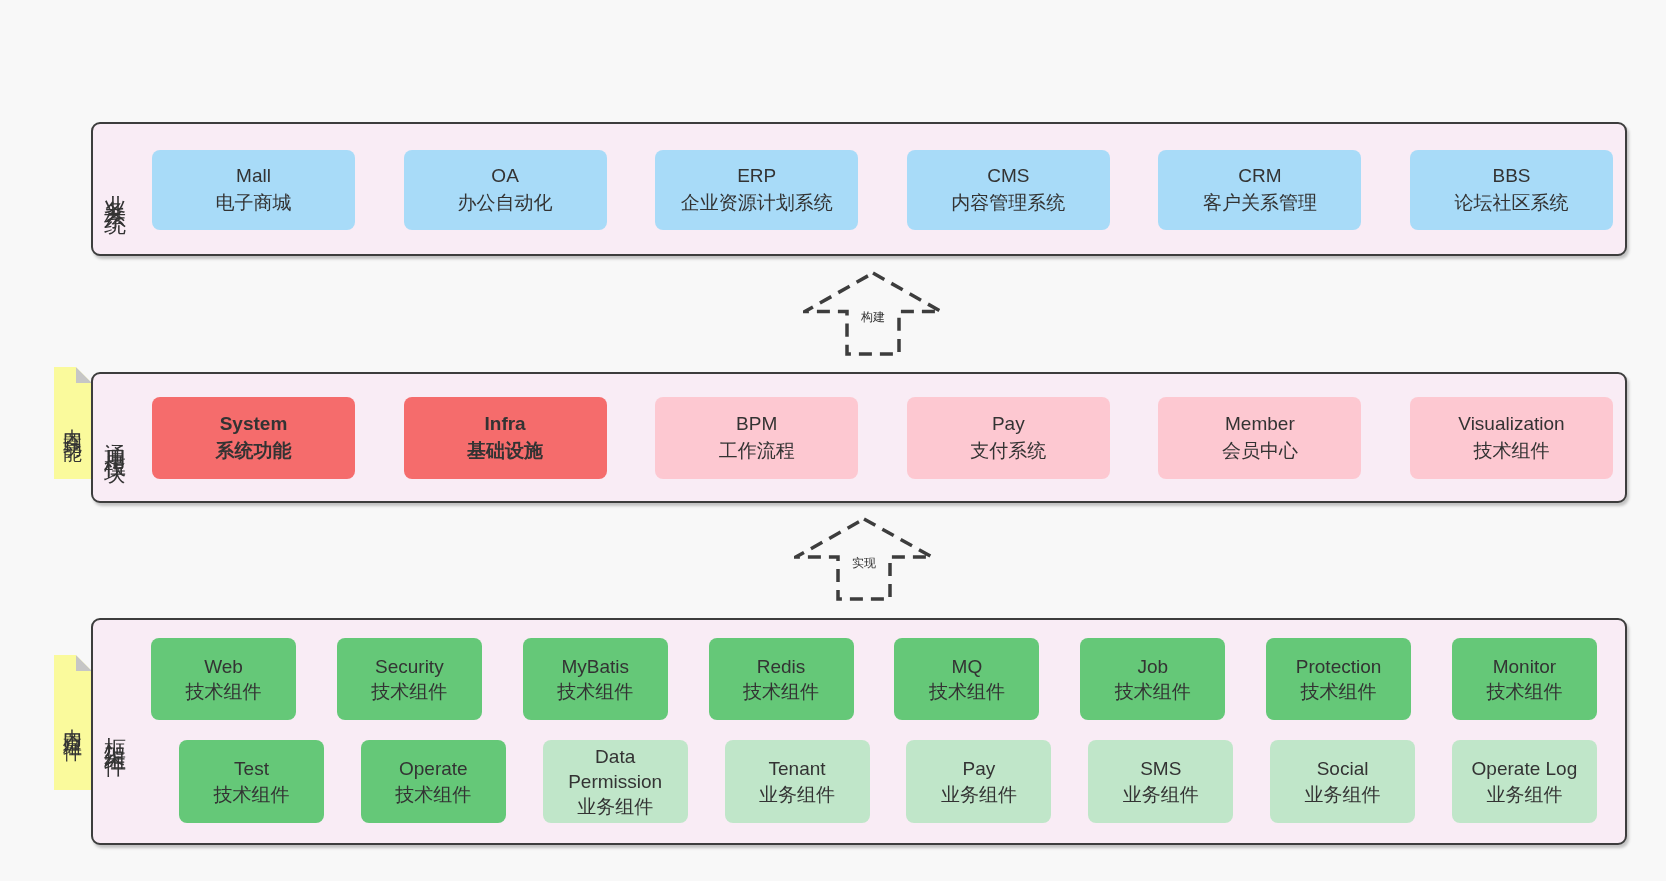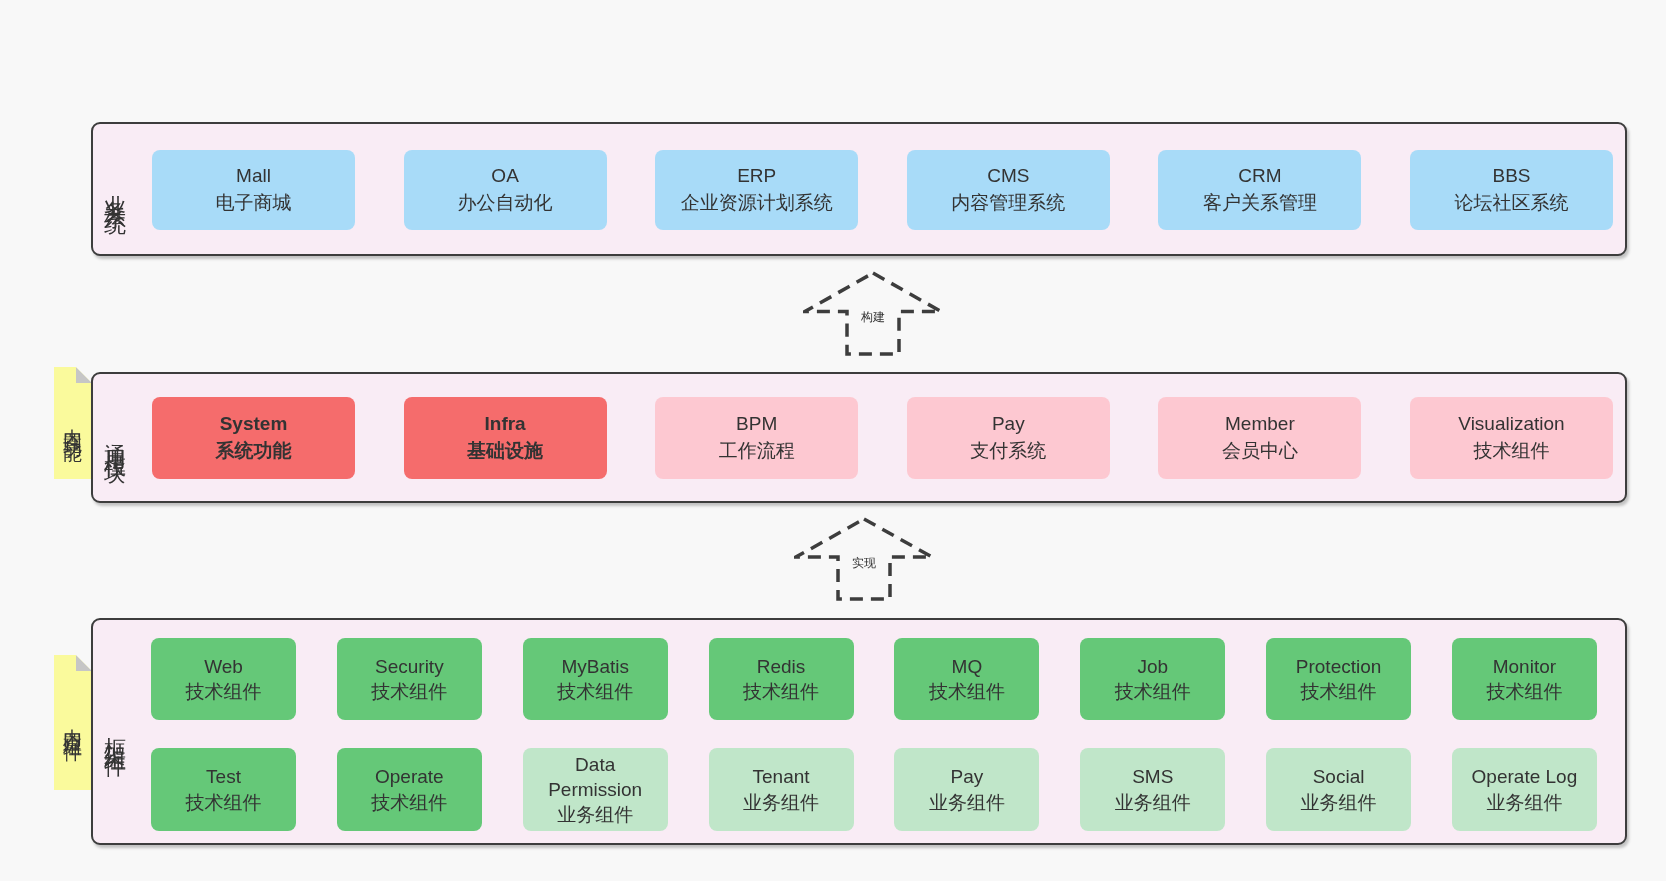--- a/index.html
+++ b/index.html
@@ -25,21 +25,21 @@
     position:absolute;left:11px;top:50%;transform:translateY(-50%);
     writing-mode:vertical-rl;text-orientation:upright;
     font-size:22px;letter-spacing:6px;line-height:1;color:var(--text);
   }
   .boxrow{position:absolute;display:flex;justify-content:space-between;}
   .cols6{left:59px;right:12px;}
   .cols8{left:58px;right:28px;}
   .r1{top:26px;height:80px;}
   .r2{top:23px;height:82px;}
   .r3a{top:18px;height:82px;}
-  .r3b{top:128px;height:83px;}
+  .r3b{top:120px;height:83px;margin-left:28px;}
   .box{
     box-sizing:border-box;border-radius:8px;padding:4px 8px;
     display:flex;flex-direction:column;justify-content:center;align-items:center;
     text-align:center;font-size:19px;line-height:1.42;color:var(--text);
   }
   .cols6 .box{width:203px;}
   .cols8 .box{width:145px;line-height:1.32;}
   .v-blue{background:var(--blue);}
   .v-red{background:var(--red);font-weight:bold;}
   .v-pink{background:var(--pink);}

